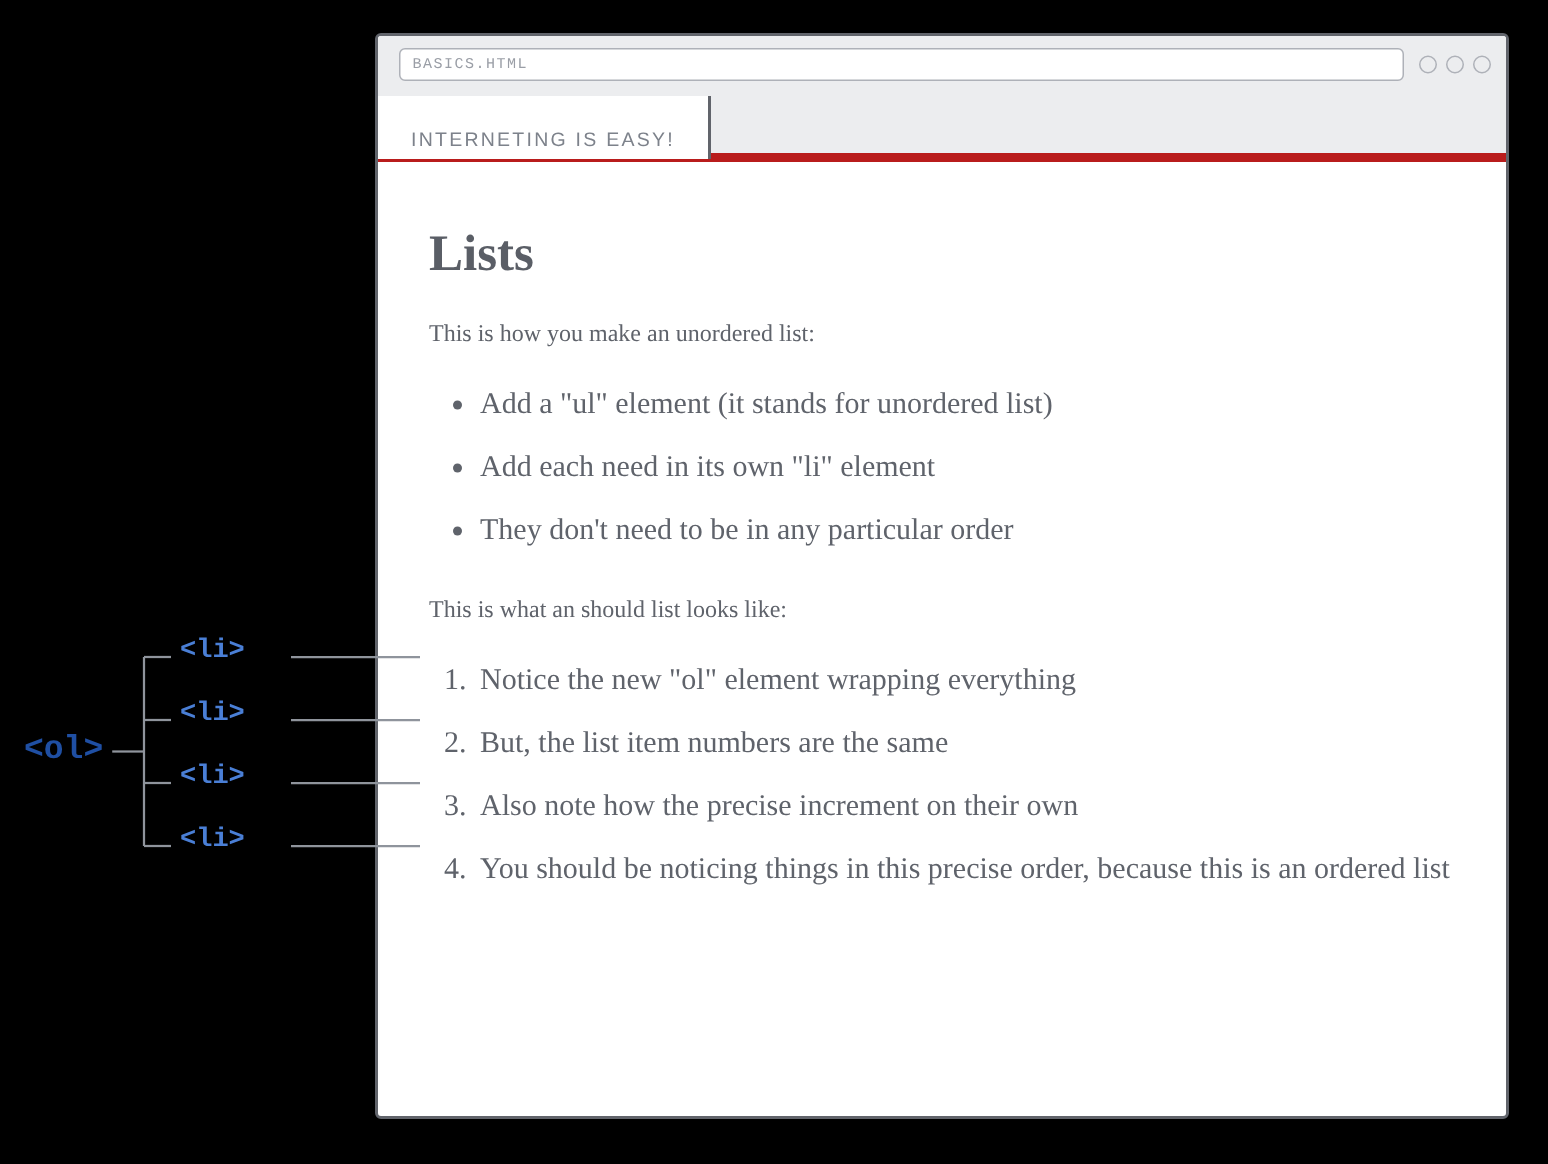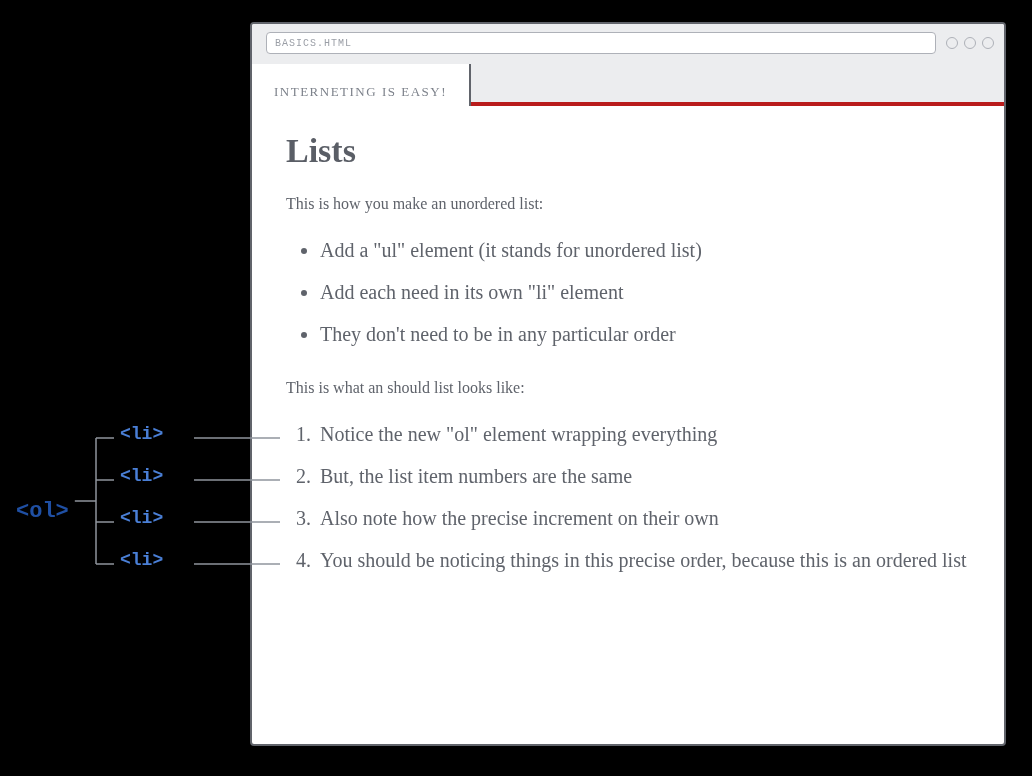--- a/index.html
+++ b/index.html
@@ -19,21 +19,21 @@
     left: 250px; top: 22px;
     width: 756px; height: 724px;
     background: #fff;
     border: 2px solid #61646b;
     border-radius: 4px;
     box-shadow: 6px 6px 0 rgba(0,0,0,0.35);
     overflow: hidden;
   }
   .browser-top {
     background: #ecedef;
-    border-bottom: 4px solid #b91c1c;
+    border-bottom: 6px solid #b91c1c;
     text-align: right;
   }
   .addr-row {
     display: flex;
     align-items: center;
     padding: 8px 10px 8px 14px;
   }
   .addr-bar {
     flex: 1;
     height: 22px;
@@ -62,41 +62,42 @@
   .tabs-row {
     display: flex;
     align-items: stretch;
     height: 40px;
     background: #ecedef;
   }
   .tab {
     display: flex;
     align-items: center;
     padding: 16px 22px;
-    font-family: Liberation Serif, serif;
+    font-family: Liberation Sans, sans-serif;
     font-size: 13px;
     letter-spacing: 1.5px;
     color: #7d828b;
     border-right: 2px solid #c9cbd0;
   }
   .tab.active {
     background: #fff;
     position: relative;
     top: 2px;
     border-top: 0;
     border-right: 2px solid #61646b;
     margin-bottom: -2px;
     padding-bottom: 2px;
   }
   .tab.active::before{
     content:""; position:absolute; left:-2px; top:-2px; bottom:-2px; width:0;
   }
   .content {
     padding: 26px 34px 20px 34px;
     color: #5f636b;
+    margin-top: 17px;
   }
   .content h2 {
     margin: 0 0 22px 0;
     font-size: 34px;
     font-weight: bold;
     color: #5a5e66;
   }
   .content p {
     margin: 0 0 18px 0;
     font-size: 16px;
@@ -179,21 +180,21 @@
 
       <ol id="the-ol">
         <li>Notice the new "ol" element wrapping everything</li>
         <li>But, the list item numbers are the same</li>
         <li>Also note how the precise increment on their own</li>
         <li>You should be noticing things in this precise order, because this is an ordered list</li>
       </ol>
     </div>
   </div>
 
-  <div id="annot-ol" class="annot annot-ol" style="top: 499px;">&lt;ol&gt;</div>
+  <div id="annot-ol" class="annot annot-ol" style="top: 487px;">&lt;ol&gt;</div>
   <div id="annot-li-0" class="annot annot-li" style="left: 120px; top: 424px;">&lt;li&gt;</div>
   <div id="annot-li-1" class="annot annot-li" style="left: 120px; top: 466px;">&lt;li&gt;</div>
   <div id="annot-li-2" class="annot annot-li" style="left: 120px; top: 508px;">&lt;li&gt;</div>
   <div id="annot-li-3" class="annot annot-li" style="left: 120px; top: 550px;">&lt;li&gt;</div>
 
   <svg class="connectors" id="connectors">
       <line x1="194" y1="438" x2="280" y2="438"></line>
       <line x1="96" y1="438" x2="114" y2="438"></line>
       <line x1="194" y1="480" x2="280" y2="480"></line>
       <line x1="96" y1="480" x2="114" y2="480"></line>

